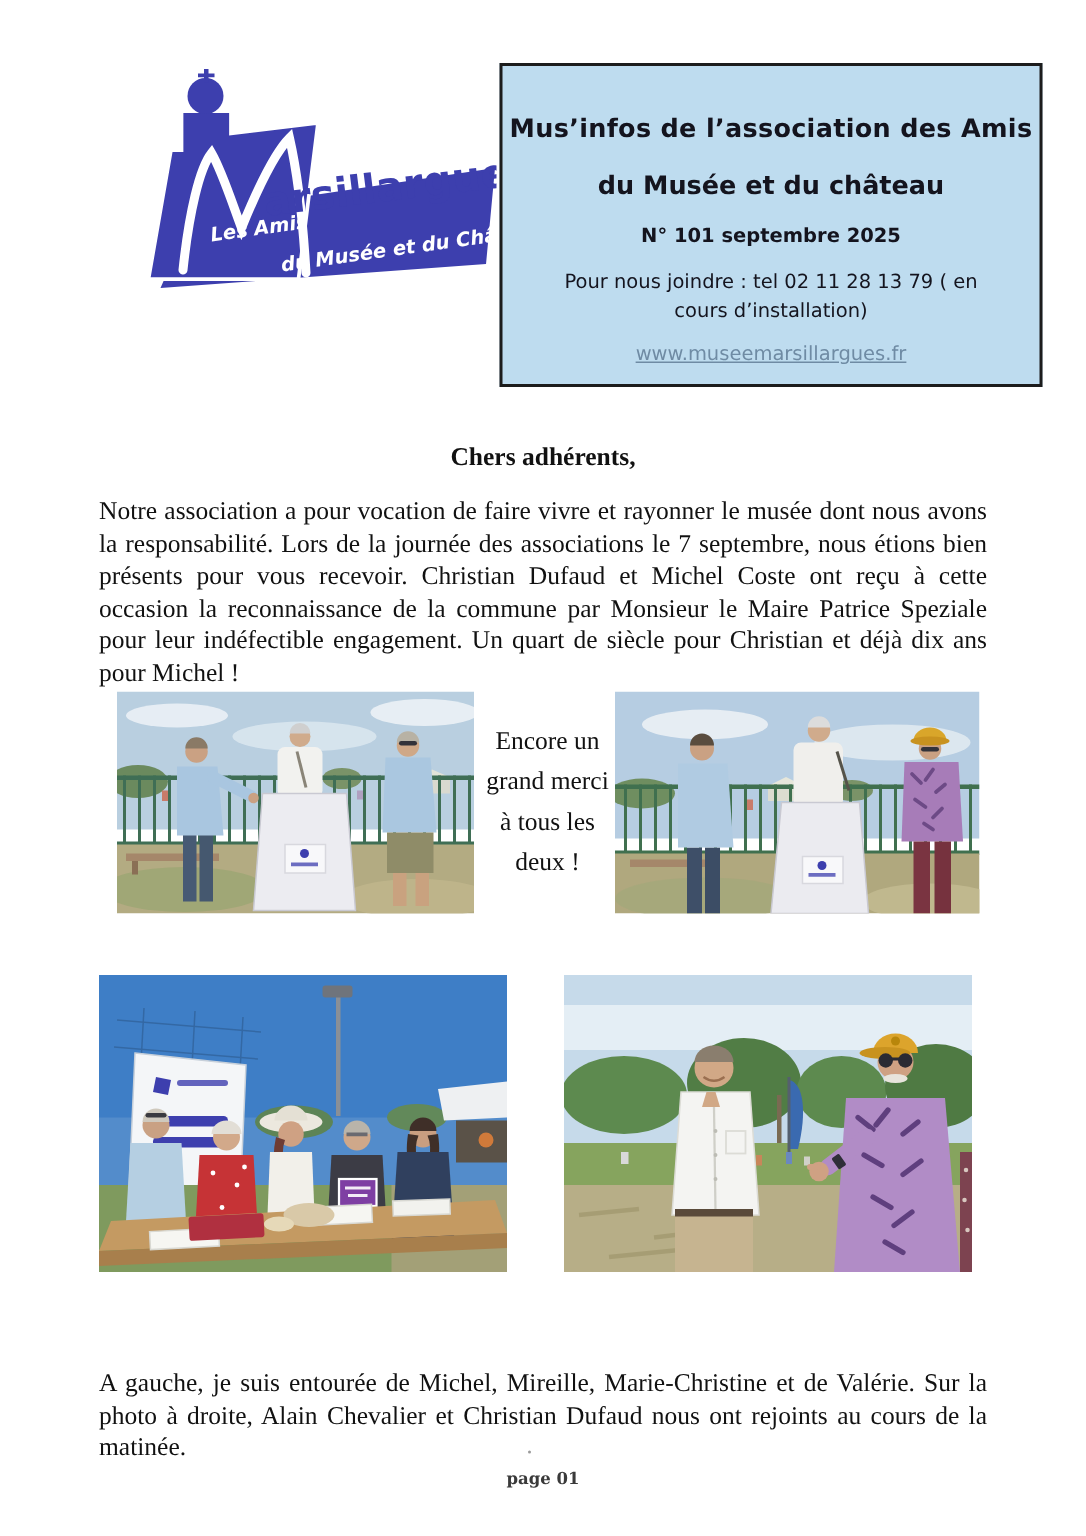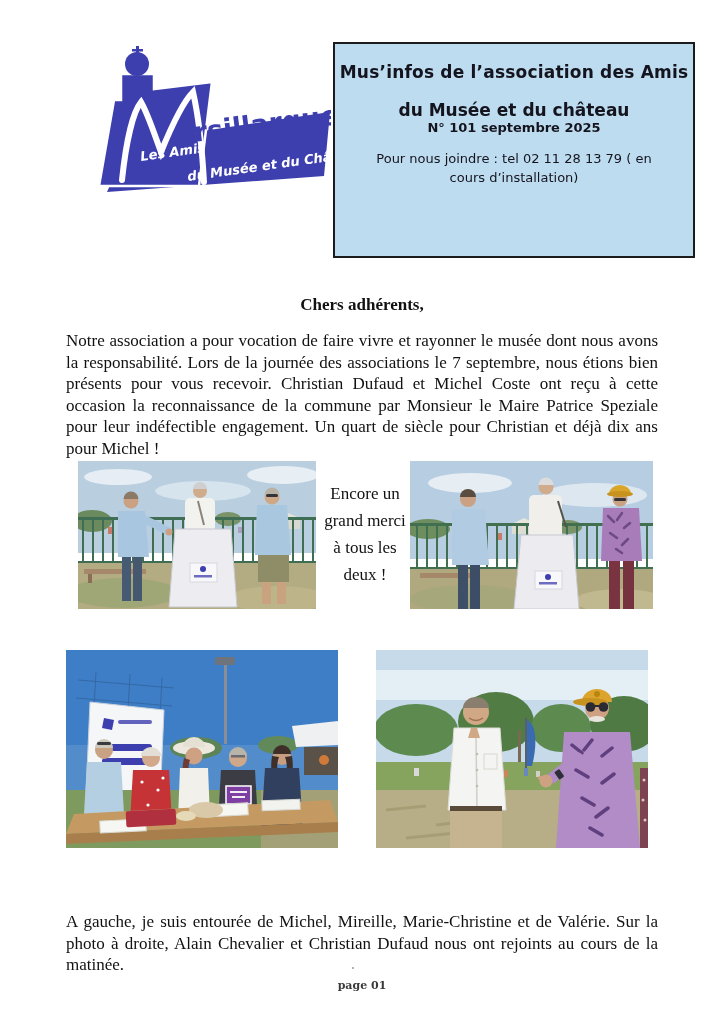--- a/index.html
+++ b/index.html
@@ -7,23 +7,23 @@
     position:relative;width:724px;height:1024px;background:#ffffff;
     font-family:"Liberation Serif",serif;color:#111;overflow:hidden;
   }
   
   .logo{position:absolute;left:93px;top:42px;width:238px;height:152px;}
   .info-box{
     position:absolute;left:333px;top:42px;width:362px;height:216px;
     background:#bedcef;border:2px solid #1c1c1c;box-sizing:border-box;
     font-family:"DejaVu Sans",sans-serif;text-align:center;color:#14141e;
   }
-  .info-box .title1{margin-top:18px;font-size:17px;font-weight:bold;letter-spacing:.2px;}
+  .info-box .title1{margin-top:32px;font-size:17px;font-weight:bold;letter-spacing:.2px;}
   .info-box .title2{margin-top:18px;font-size:17px;font-weight:bold;}
-  .info-box .issue{font-size:13px;font-weight:bold;}
+  .info-box .issue{margin-top:16px;font-size:13px;font-weight:bold;}
   .info-box .contact{margin:14px 24px 0 24px;font-size:13px;line-height:19px;}
   .info-box .mail{margin-top:13px;font-size:13px;}
   .info-box .site{margin-top:12px;font-size:13px;}
   .info-box .site a{color:#6f8ba4;text-decoration:underline;}
   
   .salutation{position:absolute;left:66px;top:295px;width:592px;font-size:17px;font-weight:bold;text-align:center;}
   .para1{position:absolute;left:66px;top:330px;width:592px;font-size:17px;line-height:21.5px;text-align:justify;}
   .caption{
     position:absolute;left:317px;top:480px;width:96px;font-size:17px;line-height:27px;
     text-align:center;white-space:pre-line;
@@ -66,20 +66,21 @@
       <text x="48" y="119" transform="rotate(-8 48 119)" font-family="DejaVu Sans, sans-serif" font-style="italic" font-weight="bold" font-size="13" fill="#ffffff">Les Amis</text>
       <text x="95" y="139" transform="rotate(-8 95 139)" font-family="DejaVu Sans, sans-serif" font-style="italic" font-weight="bold" font-size="13" fill="#ffffff">du Musée et du Château</text>
     </svg>
   </div>
 
   <div class="info-box">
     <div class="title1">Mus’infos de l’association des Amis</div>
     <div class="title2">du Musée et du château</div>
     <div class="issue">N° 101 septembre 2025</div>
     <div class="contact">Pour nous joindre : tel 02 11 28 13 79 ( en cours d’installation)</div>
+    <div class="site"><a href="#">www.museemarsillargues.fr</a></div>
   </div>
 
   <div class="salutation">Chers adhérents,</div>
   <div class="para1">Notre association a pour vocation de faire vivre et rayonner le musée dont nous avons la responsabilité. Lors de la journée des associations le 7 septembre, nous étions bien présents pour vous recevoir. Christian Dufaud et Michel Coste ont reçu à cette occasion la reconnaissance de la commune par Monsieur le Maire Patrice Speziale pour leur indéfectible engagement. Un quart de siècle pour Christian et déjà dix ans pour Michel !</div>
 
   <div class="photo ph1">
     <svg width="238" height="148" viewBox="0 0 238 148">
       <rect width="238" height="92" fill="#b9cfe0"></rect>
       <ellipse cx="40" cy="16" rx="34" ry="8" fill="#edf2f7" opacity=".85"></ellipse>
       <ellipse cx="125" cy="30" rx="48" ry="10" fill="#dde8f0" opacity=".8"></ellipse>

